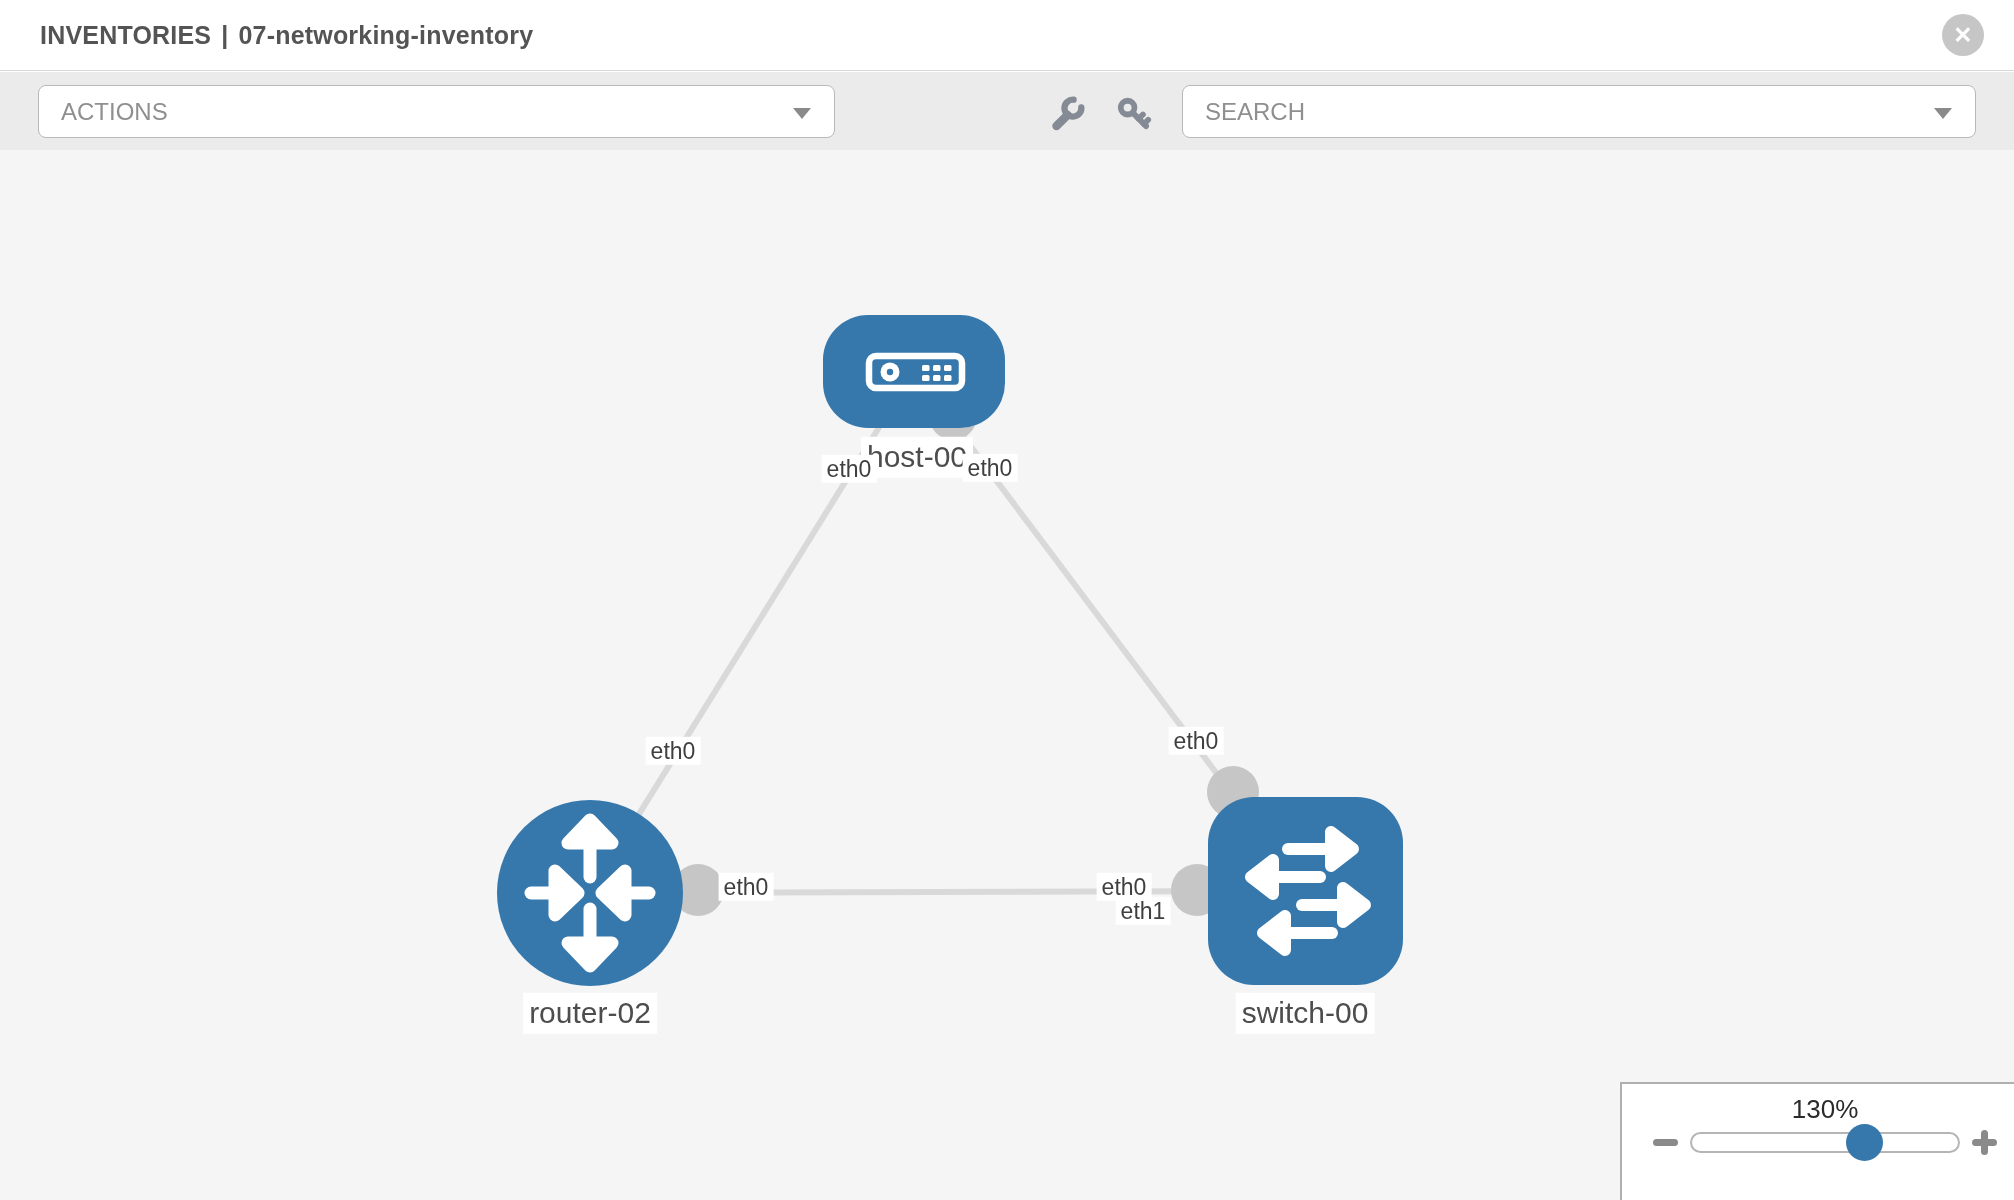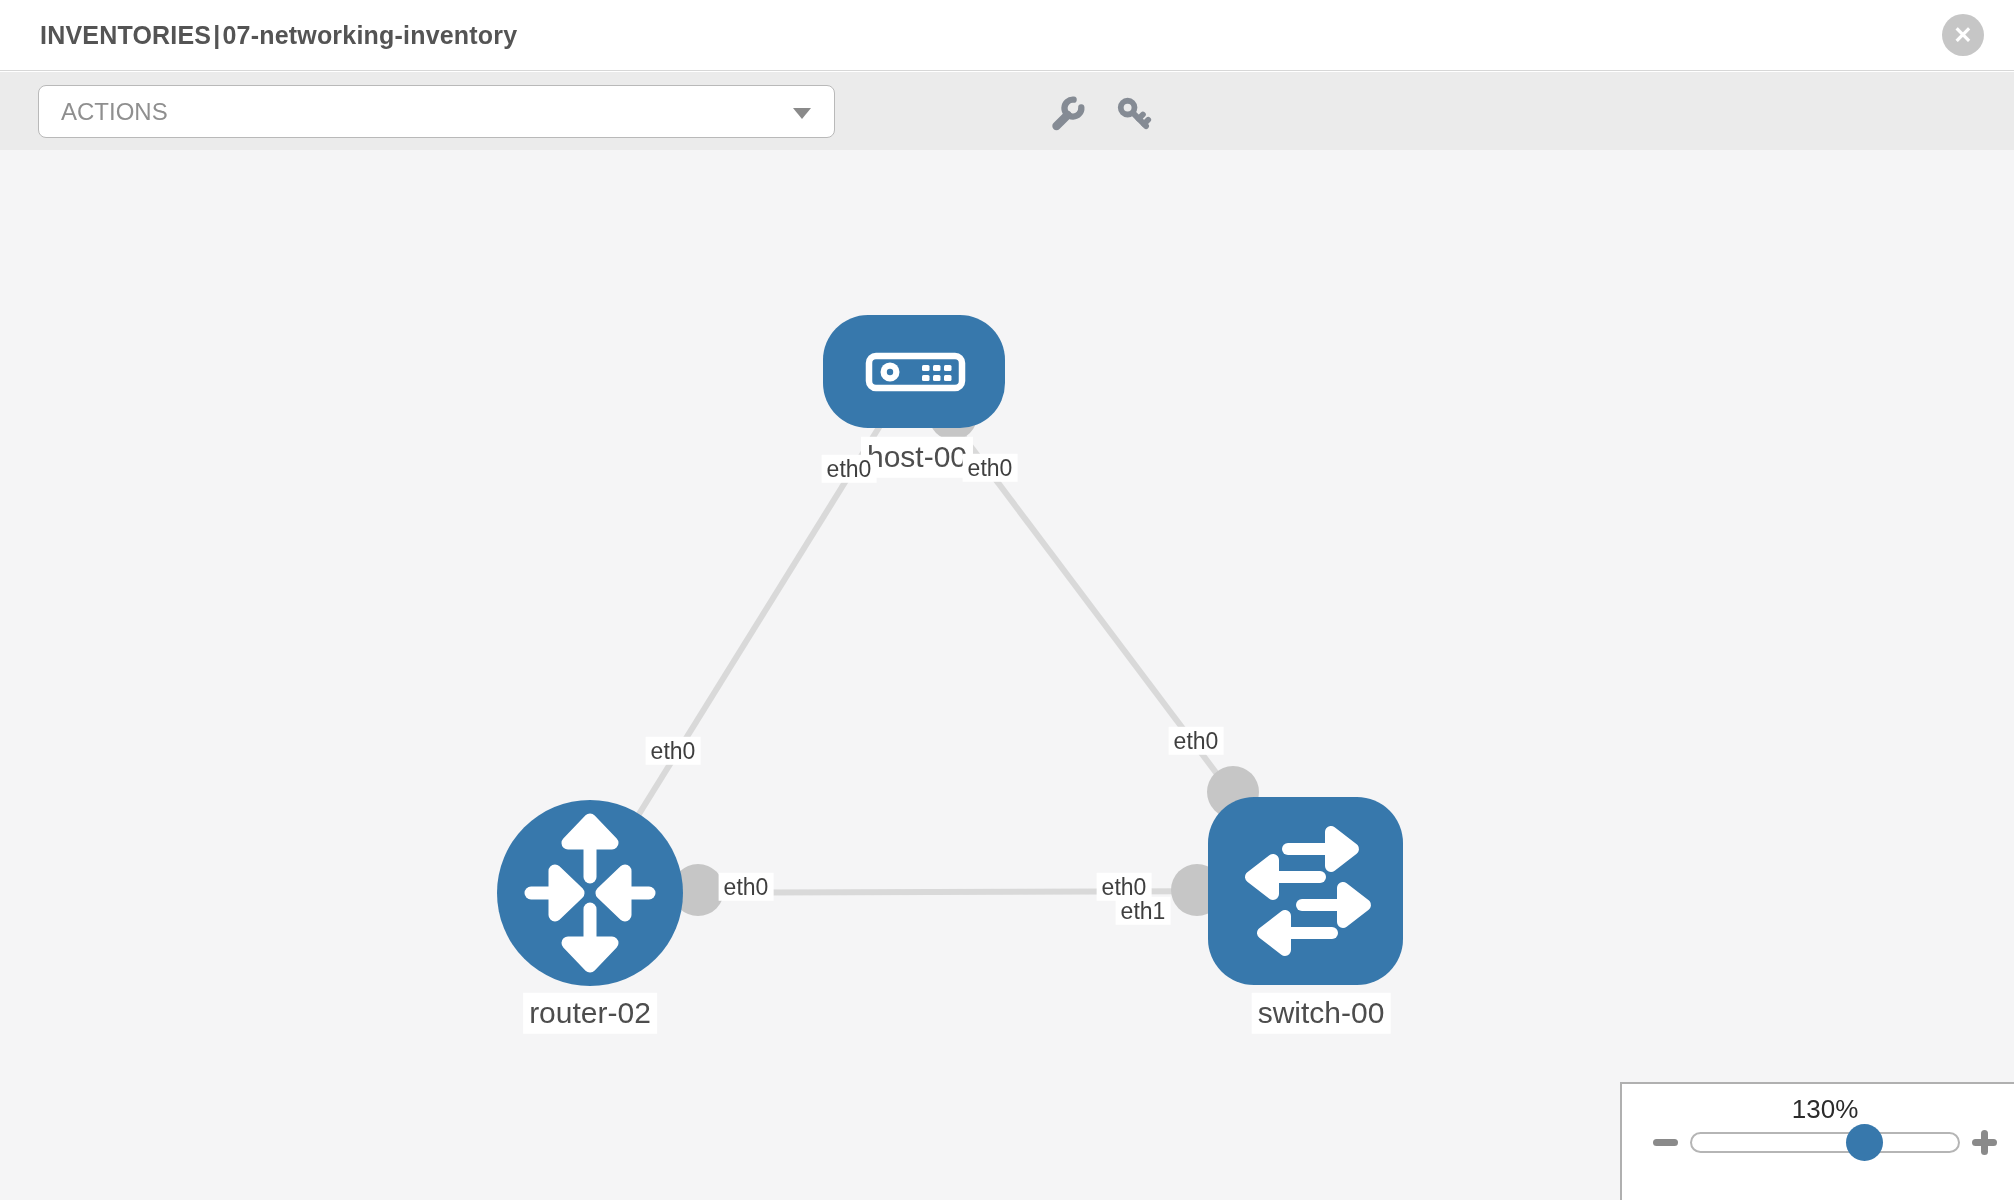--- a/index.html
+++ b/index.html
@@ -7,21 +7,21 @@
   body {
     width:2014px; height:1200px; position:relative; overflow:hidden;
     background:#ffffff; font-family:"Liberation Sans", sans-serif;
   }
 
   
   .header { position:absolute; top:0; left:0; width:2014px; height:71px;
             background:#ffffff; border-bottom:1px solid #d7d7d7; }
   .title { position:absolute; left:40px; top:50%; transform:translateY(-50%);
            font-size:25px; font-weight:bold; color:#545454; letter-spacing:0.2px;
-           display:flex; gap:2px; white-space:nowrap; }
+           display:flex; gap:10px; white-space:nowrap; }
   .close-btn { position:absolute; left:1942px; top:14px; width:42px; height:42px;
                border-radius:50%; background:#c6c6c6; color:#ffffff;
                display:flex; align-items:center; justify-content:center;
                font-size:23px; font-weight:bold; cursor:pointer; }
 
   
   .toolbar { position:absolute; top:72px; left:0; width:2014px; height:100px;
              background:#ebebeb; border-bottom:1px solid #d2d2d2;padding-left:20px; }
   .select { position:absolute; top:13px; height:53px; background:#ffffff;
             border:1px solid #b9b9b9; border-radius:8px;
@@ -42,21 +42,21 @@
   #topology { position:absolute; top:0; left:0; }
 
   
   .dlabel { position:absolute; transform:translate(-50%,-50%);
             background:#ffffff; white-space:nowrap; line-height:1.15;text-align:center; }
   .node-label { font-size:30px; color:#4d4d4d; padding:3px 6px; }
   .eth-label  { font-size:23px; color:#3f3f3f; padding:1px 5px; }
 
   .lbl-host    { left:917px;  top:307px; }
   .lbl-router  { left:590px;  top:863px; }
-  .lbl-switch  { left:1305px; top:863px;margin-left:16px; }
+  .lbl-switch  { left:1305px; top:863px; }
   .eth-l0a { left:849px;  top:319px; }
   .eth-l0b { left:673px;  top:601px; }
   .eth-l1a { left:990px;  top:318px; }
   .eth-l1b { left:1196px; top:591px; }
   .eth-l2a { left:746px;  top:737px; }
   .eth-l2x { left:1124px; top:737px; }
   .eth-l2b { left:1143px; top:761px; }
 
   
   .zoom-panel { position:absolute; left:1620px; top:932px; width:396px; height:120px;
@@ -106,20 +106,24 @@
 
   <svg class="tool-icon tool-key" viewBox="0 0 36 36">
     <g stroke="#858b94" fill="none" stroke-linecap="round">
       <circle cx="11" cy="11" r="6.5" stroke-width="5.5"></circle>
       <line x1="16" y1="16" x2="28.5" y2="28.5" stroke-width="5.5"></line>
       <line x1="21.5" y1="21.5" x2="25.5" y2="17.5" stroke-width="5.5"></line>
       <line x1="26.5" y1="26.5" x2="30.5" y2="22.5" stroke-width="5.5"></line>
     </g>
   </svg>
 
+  <div class="select select-search">
+    <span>SEARCH</span>
+    <span class="caret"></span>
+  </div>
 </div>
 
 <div class="canvas">
 
   <svg id="topology" width="2014" height="1050" viewBox="0 150 2014 1050">
 
     <g stroke="#d9d9d9" stroke-width="6">
       <line x1="914" y1="371" x2="590" y2="893"></line>
       <line x1="914" y1="371" x2="1305" y2="891"></line>
       <line x1="590" y1="893" x2="1305" y2="891"></line>

